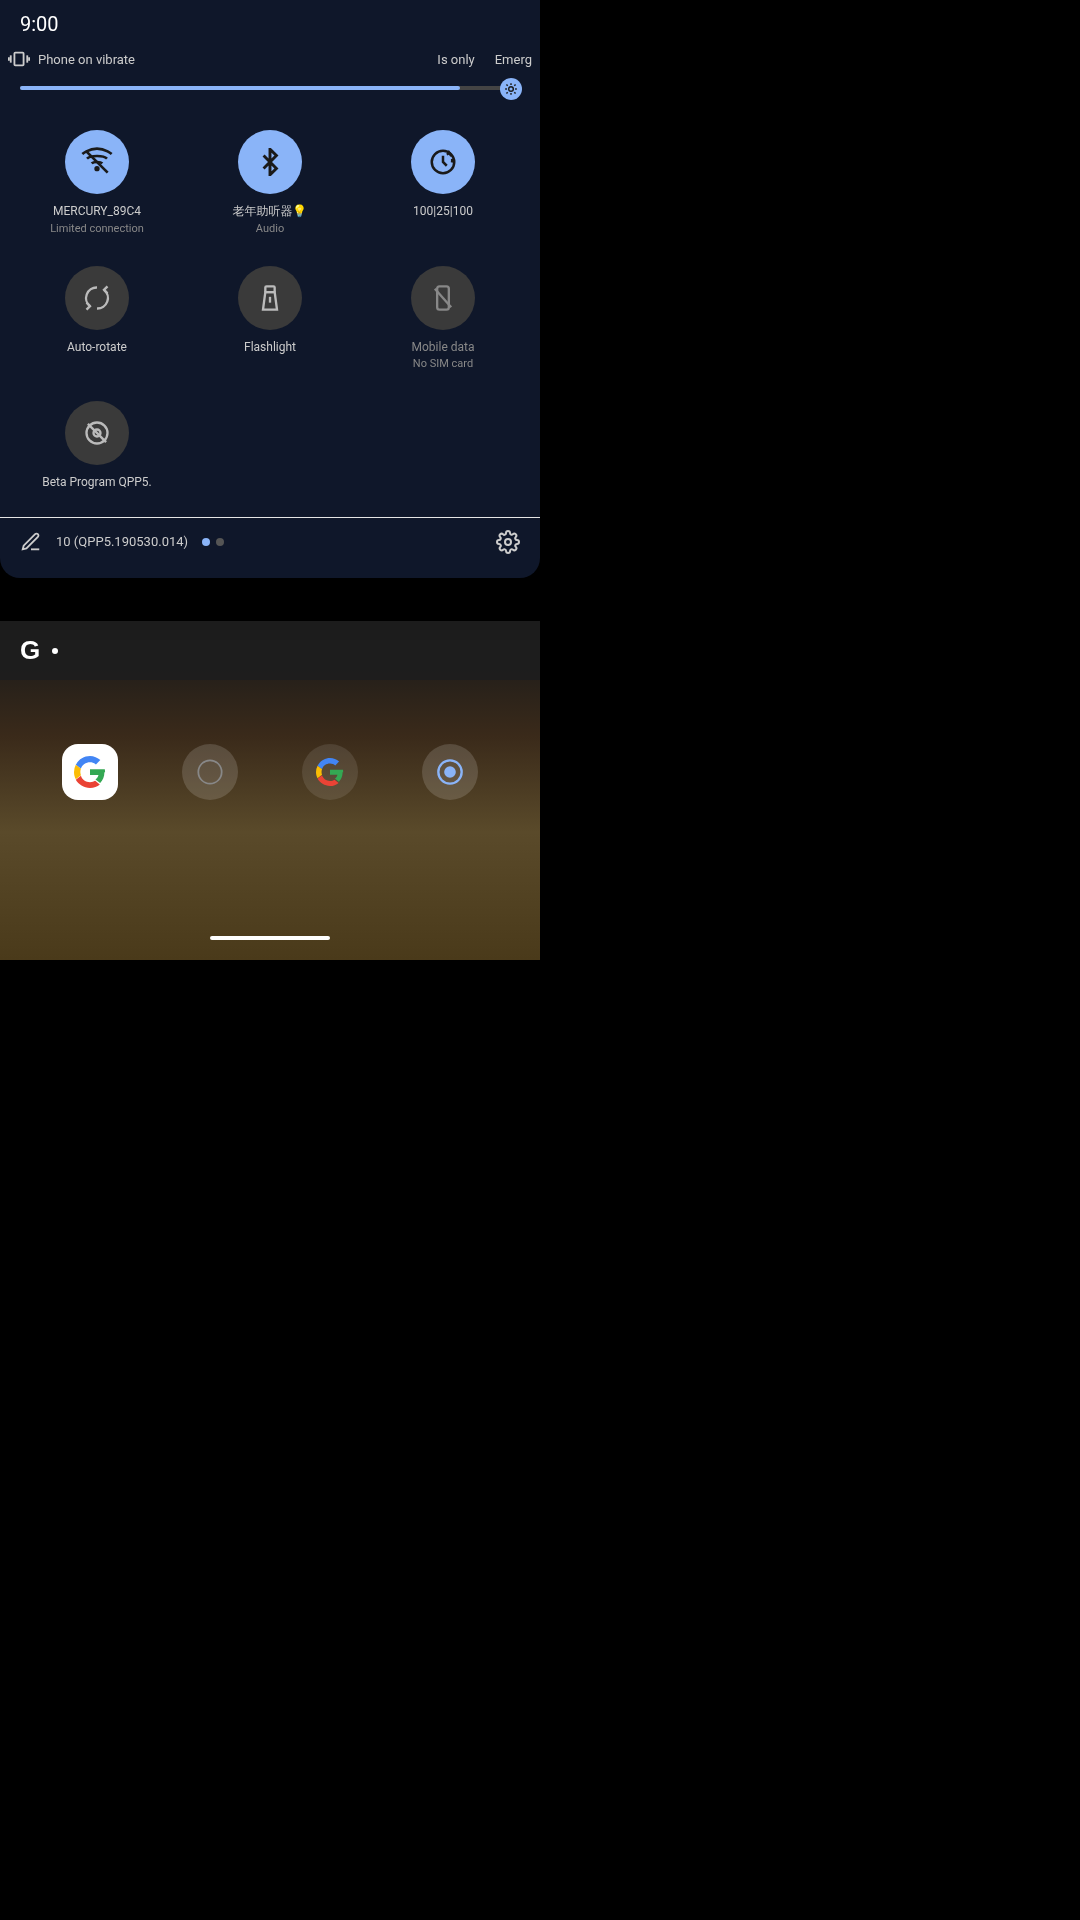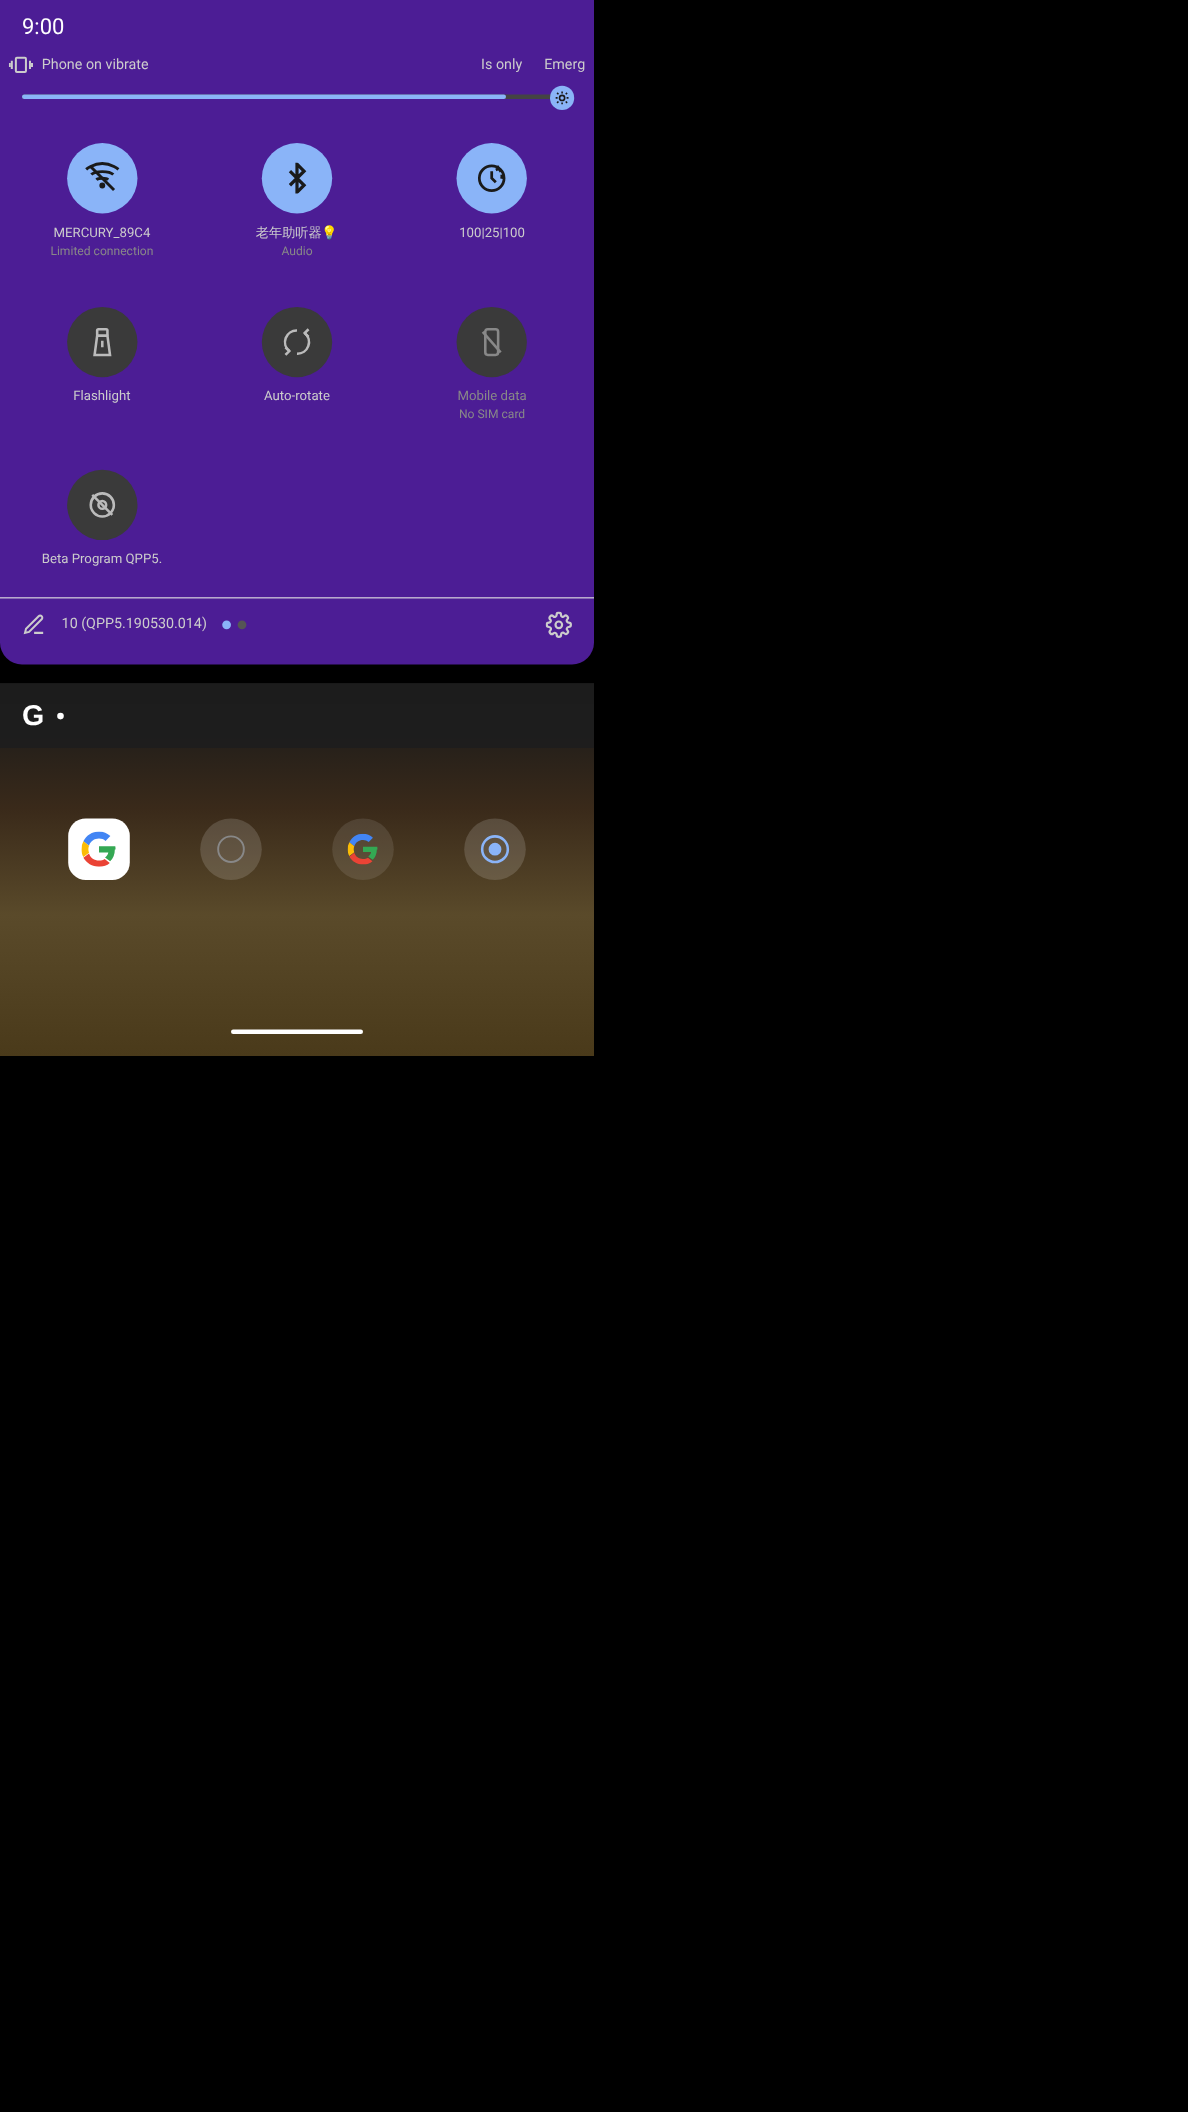--- a/index.html
+++ b/index.html
@@ -25,21 +25,21 @@
       background: linear-gradient(180deg, #1a1a1a 0%, #3a2a1a 30%, #5a4a2a 60%, #4a3a1a 100%);
       z-index: 0;
     }
 
     
     .qs-panel {
       position: absolute;
       top: 0;
       left: 0;
       right: 0;
-      background: #4c1d95;
+      background: #0f172a;
       border-radius: 0 0 20px 20px;
       z-index: 10;
       padding-bottom: 16px;
     }
 
     
     .status-bar {
       display: flex;
       justify-content: space-between;
       align-items: center;
@@ -124,21 +124,21 @@
 
     .brightness-thumb svg {
       width: 14px;
       height: 14px;
     }
 
     
     .tiles-grid {
       display: grid;
       grid-template-columns: repeat(3, 1fr);
-      gap: 16px;
+      gap: 3px;
       padding: 8px 12px;
     }
 
     .tile {
       display: flex;
       flex-direction: column;
       align-items: center;
       padding: 14px 8px;
       cursor: pointer;
     }
@@ -390,40 +390,40 @@
           <polyline points="16 3 17 5 15 6"></polyline>
         </svg>
       </div>
       <span class="tile-label">100|25|100</span>
       <span class="tile-sublabel"></span>
     </div>
 
 
     <div class="tile">
       <div class="tile-icon-circle inactive">
-
-        <svg width="28" height="28" viewBox="0 0 24 24" fill="none" stroke="#bbb" stroke-width="2">
-          <rect x="8" y="2" width="8" height="5" rx="1"></rect>
-          <path d="M8 7 L6 22 L18 22 L16 7 Z"></path>
-          <line x1="12" y1="11" x2="12" y2="16"></line>
-        </svg>
-      </div>
-      <span class="tile-label">Flashlight</span>
-    </div>
-
-    <div class="tile">
-      <div class="tile-icon-circle inactive">
         <svg width="28" height="28" viewBox="0 0 24 24" fill="none" stroke="#bbb" stroke-width="2">
           <path d="M21 2l-3 3 3 3"></path>
           <path d="M3 22l3-3-3-3"></path>
           <path d="M18 5A9 9 0 0 1 12 21"></path>
           <path d="M6 19A9 9 0 0 1 12 3"></path>
         </svg>
       </div>
       <span class="tile-label">Auto-rotate</span>
+    </div>
+
+    <div class="tile">
+      <div class="tile-icon-circle inactive">
+
+        <svg width="28" height="28" viewBox="0 0 24 24" fill="none" stroke="#bbb" stroke-width="2">
+          <rect x="8" y="2" width="8" height="5" rx="1"></rect>
+          <path d="M8 7 L6 22 L18 22 L16 7 Z"></path>
+          <line x1="12" y1="11" x2="12" y2="16"></line>
+        </svg>
+      </div>
+      <span class="tile-label">Flashlight</span>
     </div>
 
 
     <div class="tile">
       <div class="tile-icon-circle inactive">
         <svg width="28" height="28" viewBox="0 0 24 24" fill="none" stroke="#888" stroke-width="2">
           <rect x="7" y="2" width="10" height="20" rx="2"></rect>
           <line x1="5" y1="4" x2="19" y2="20" stroke="#888" stroke-width="2"></line>
         </svg>
       </div>

